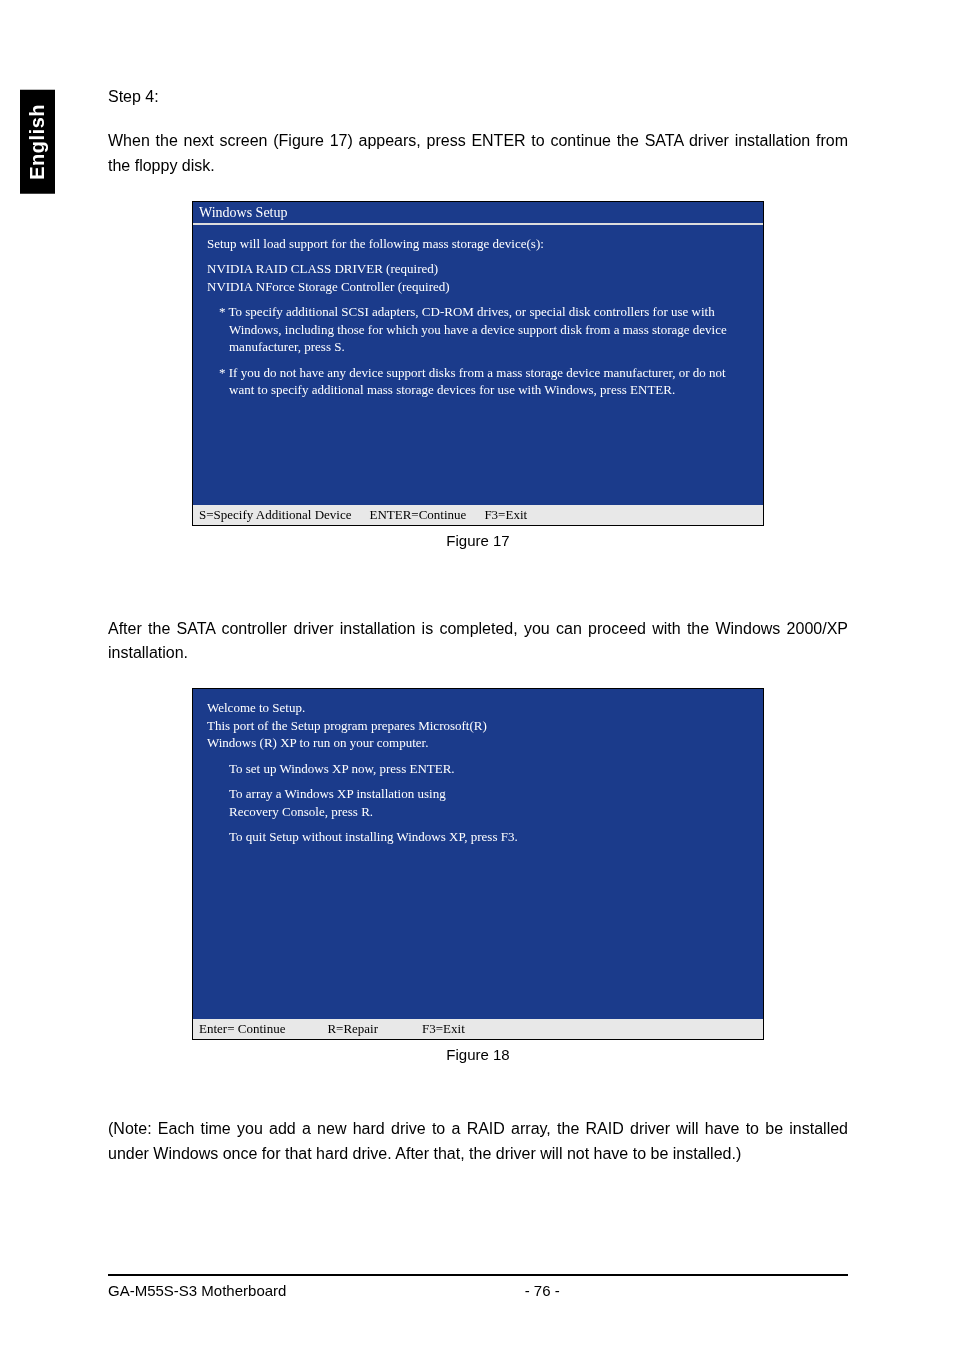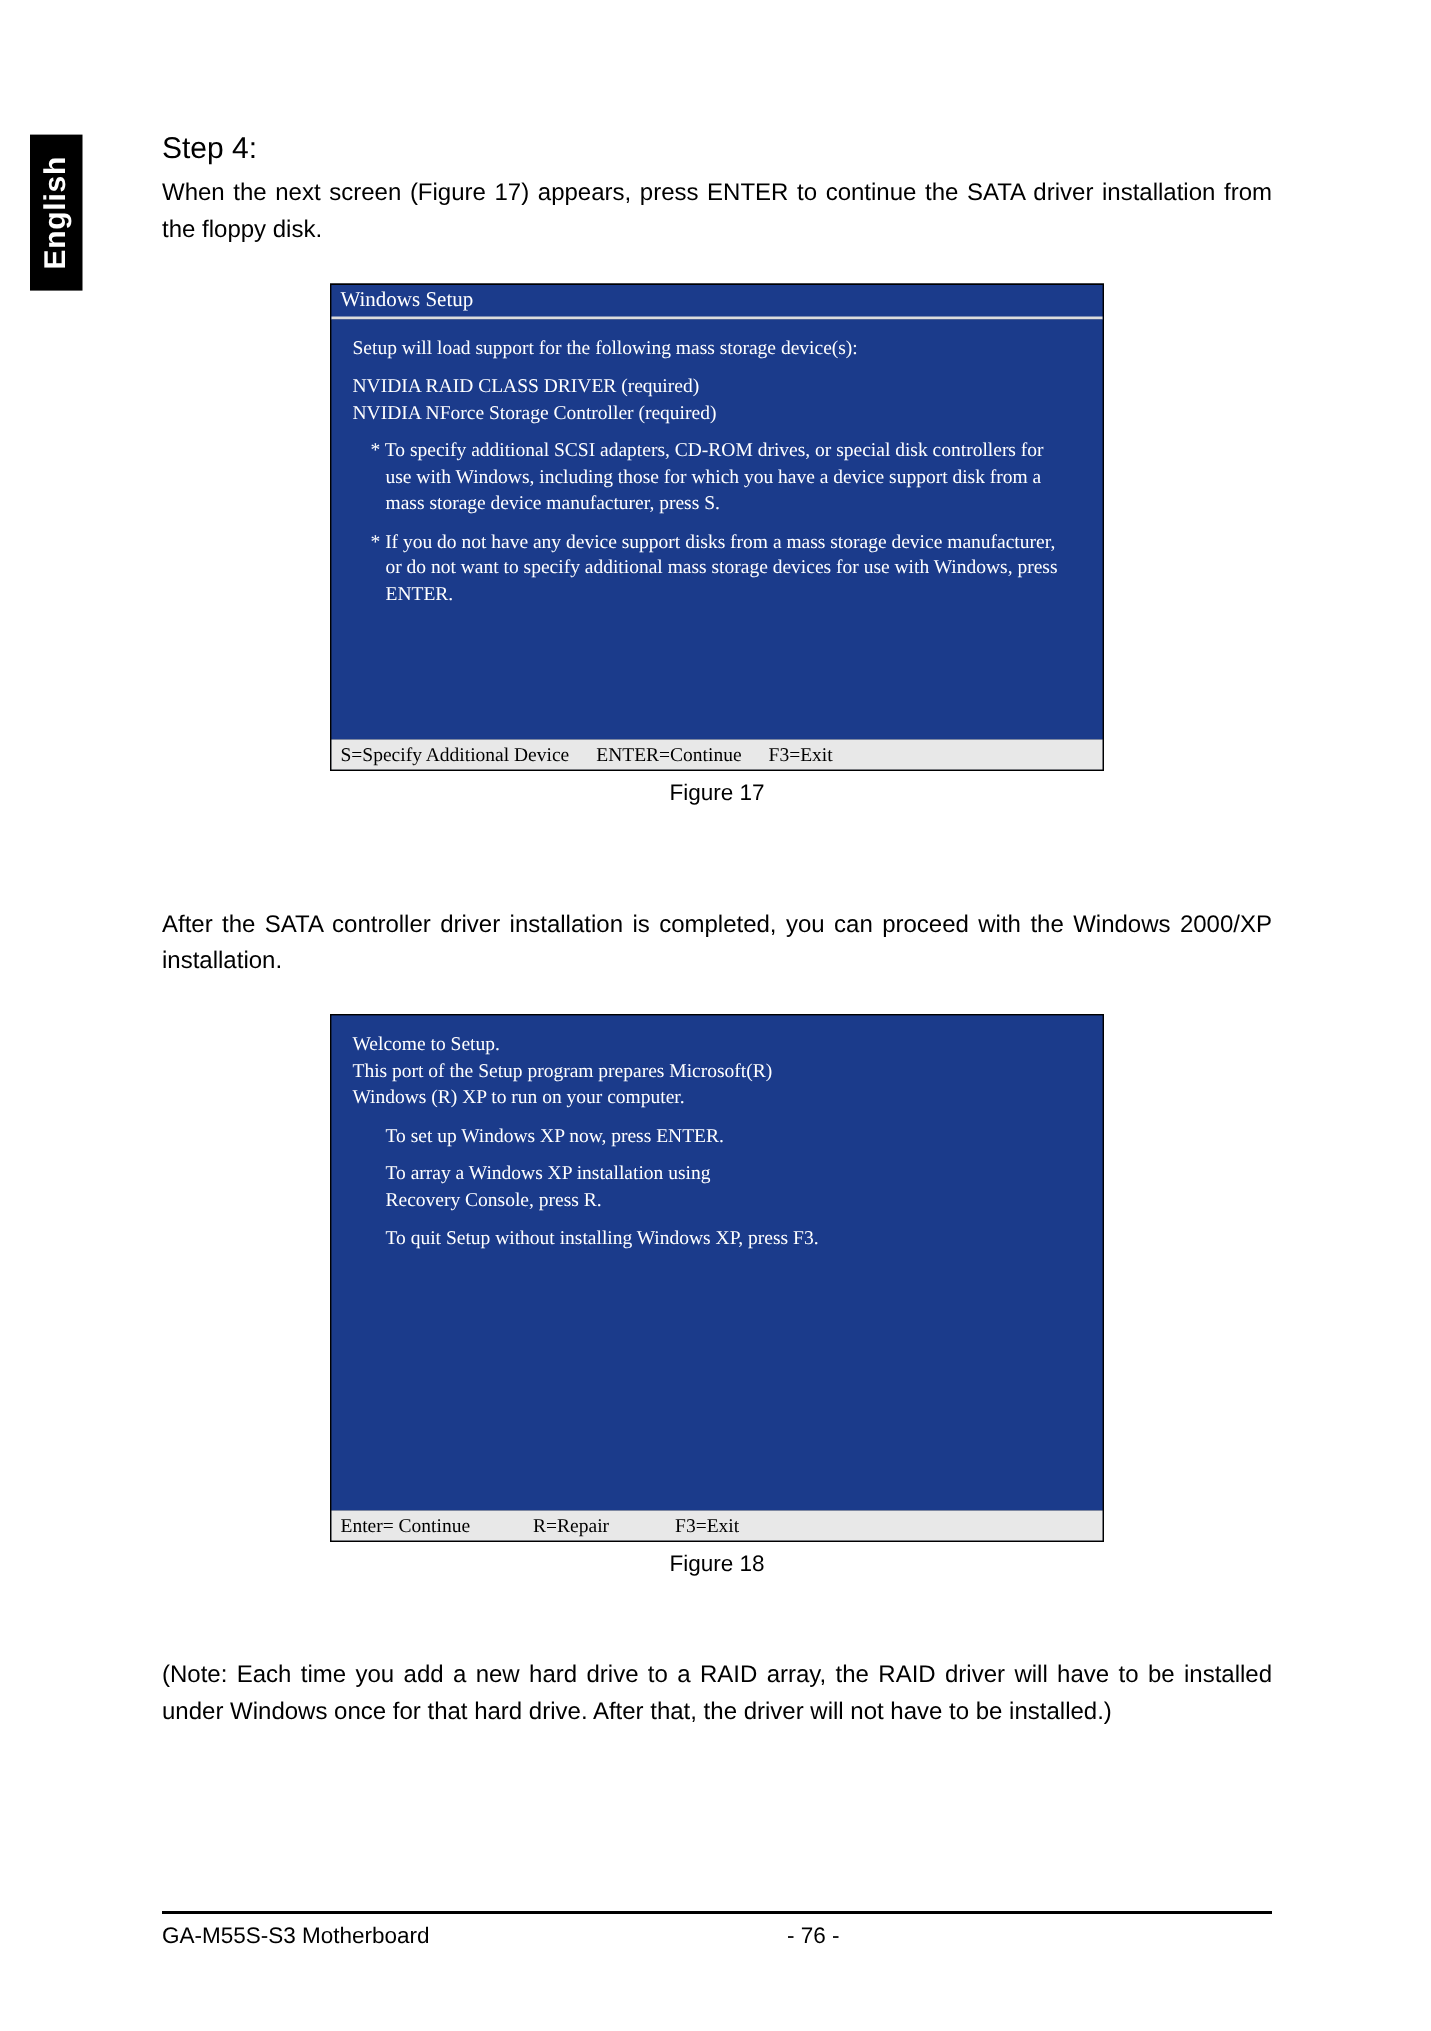--- a/index.html
+++ b/index.html
@@ -24,33 +24,33 @@
       padding: 14px 6px;
       letter-spacing: 0.5px;
     }
     .content {
       position: absolute;
       left: 108px;
       top: 88px;
       width: 740px;
     }
     .step-label {
-      font-size: 20px;
-      margin-bottom: 6px;
+      font-size: 16px;
+      margin-bottom: 23px;
     }
     .body-text {
       font-size: 16px;
       line-height: 1.55;
       text-align: justify;
     }
     .setup-window {
-      width: 516px;
+      width: 572px;
       margin: 22px auto 6px auto;
       border: 1px solid #000;
-      background: #0f172a;
+      background: #c2410c;
     }
     .setup-title {
       color: #fff;
       background: #1b3b8b;
       font-family: "Times New Roman", Times, serif;
       font-size: 14px;
       padding: 3px 6px 2px 6px;
       border-bottom: 2px solid #dcdcdc;
     }
     .setup-body {

